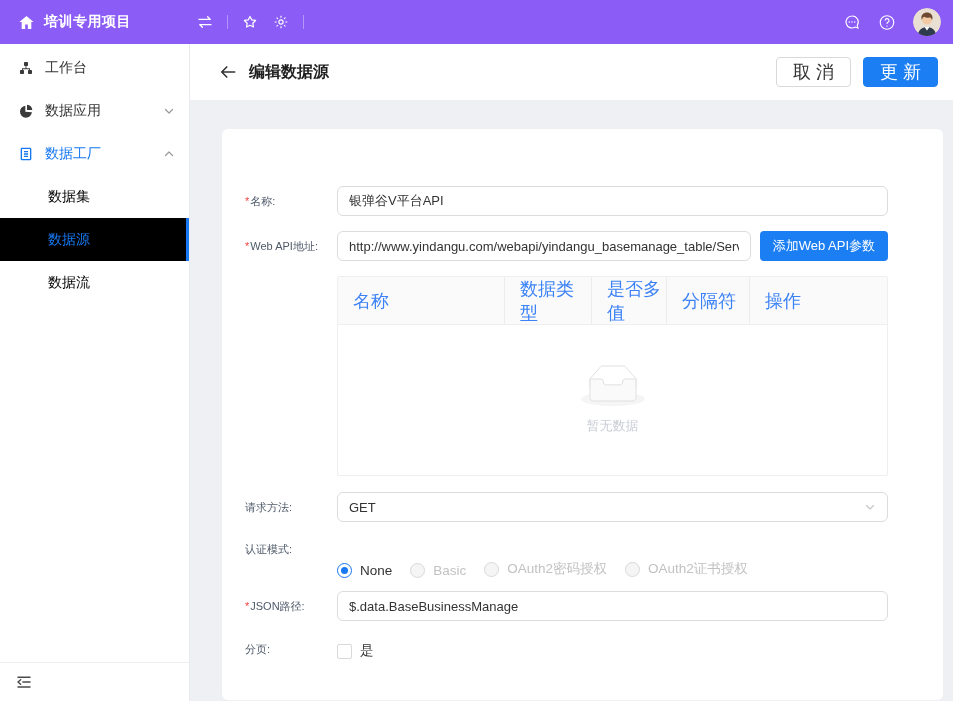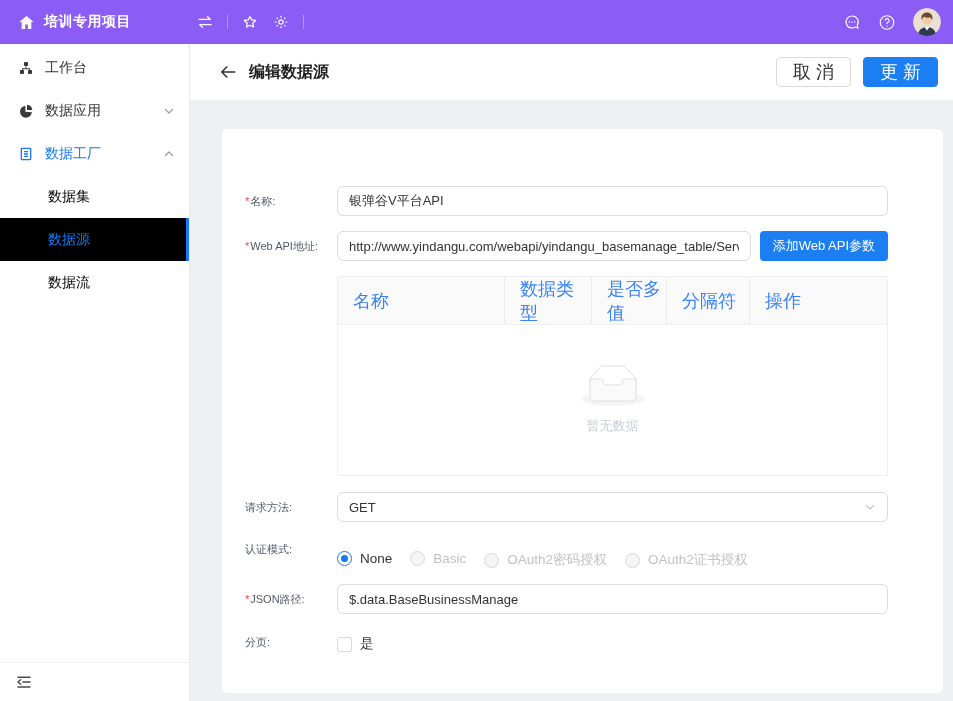--- a/index.html
+++ b/index.html
@@ -64,21 +64,21 @@
   .th0{width:166px;} .th1{width:87px;} .th2{width:75px;} .th3{width:83px;} .th4{width:85px;} .th5{flex:1;}
   .ptable-body { height:150px; display:flex; flex-direction:column; align-items:center; justify-content:center; }
   .empty-text { margin-top:8px; font-size:13px; color:#c9cdd4; }
 
   
   .select { width:551px; height:30px; border:1px solid #dcdcdc; border-radius:6px; display:flex; align-items:center; padding:0 11px; cursor:pointer; background:#fff; }
   .select .sel-val { font-size:13px; color:#333; }
   .select .sel-arrow { margin-left:auto; width:12px; height:12px; display:inline-flex; }
 
   
-  .radio-row { display:flex; align-items:flex-start; height:20px; margin-top:14px; margin-bottom:13px; }
+  .radio-row { display:flex; align-items:flex-end; height:20px; margin-top:21px; margin-bottom:13px; }
   .radio-item { display:flex; align-items:center; margin-right:18px; cursor:pointer; }
   .radio-item.disabled { cursor:not-allowed; }
   .rdot { width:15px; height:15px; border-radius:50%; margin-right:8px; position:relative; flex-shrink:0; }
   .rdot.on { border:1px solid #1778f2; background:#fff; }
   .rdot.on::after { content:""; position:absolute; left:3px; top:3px; width:7px; height:7px; border-radius:50%; background:#1778f2; }
   .rdot.off { border:1px solid #d9d9d9; background:#f5f5f5; }
   .rlabel { font-size:13.5px; color:#333; }
   .radio-item.disabled .rlabel { color:#c2c2c2; }
 
   

